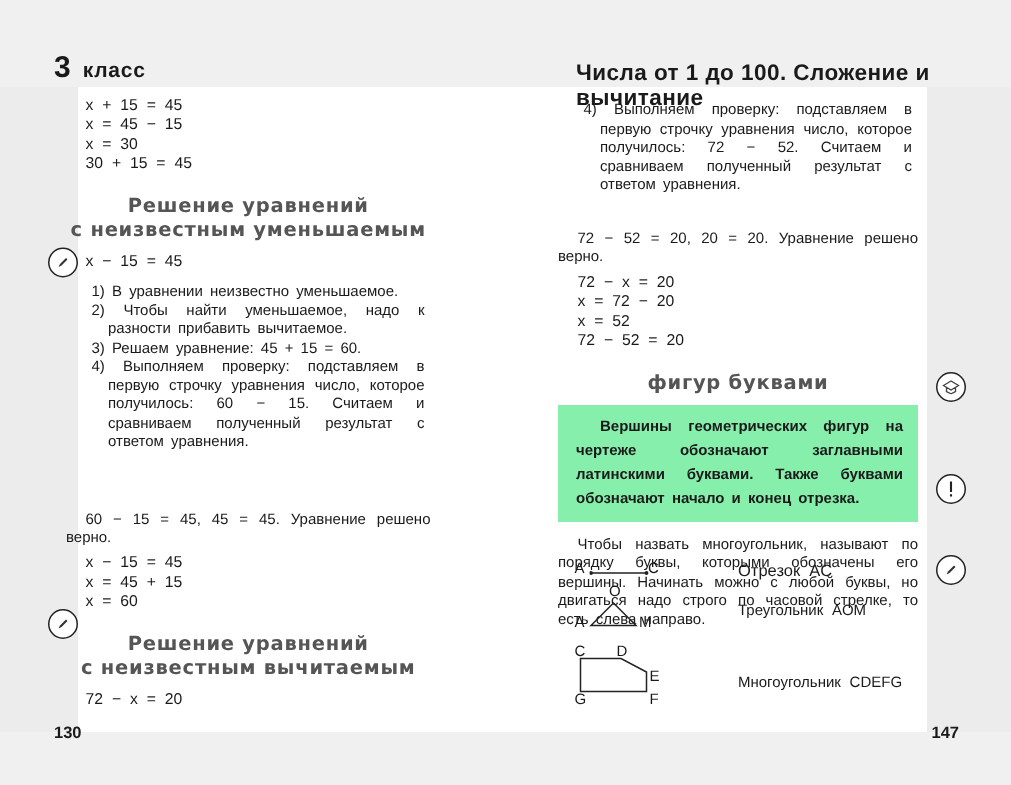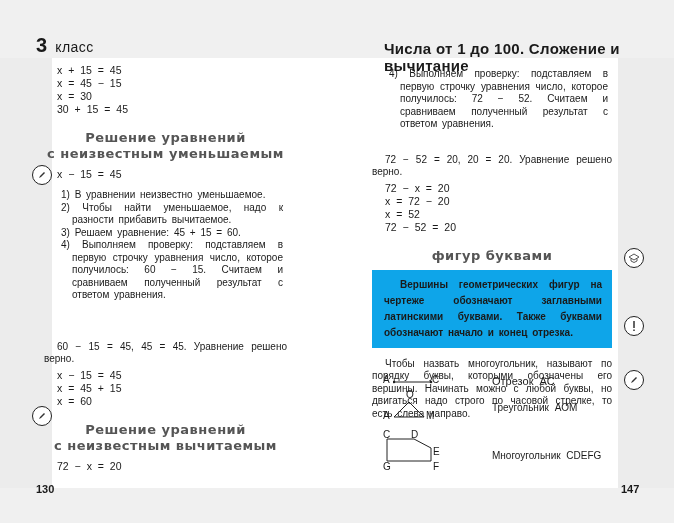--- a/index.html
+++ b/index.html
@@ -3,31 +3,31 @@
 <meta charset="utf-8">
 <style>
   html,body{margin:0;padding:0;}
   body{width:674px;height:523px;position:relative;overflow:hidden;background:#f0f0f0;font-family:"Liberation Sans",sans-serif;color:#1a1a1a;}
   .bg-left{position:absolute;left:0;top:58px;width:52px;height:465px;background:#ececec;}
   .bg-right{position:absolute;right:0;top:58px;width:56px;height:465px;background:#ececec;}
   .page-white{position:absolute;left:52px;top:58px;width:566px;height:430px;background:#fff;}
   .bottom-band{position:absolute;left:0;top:488px;width:674px;height:35px;background:#f0f0f0;}
   .header-left{position:absolute;left:36px;top:34px;display:flex;align-items:baseline;gap:8px;}
   .grade-num{font-size:20px;font-weight:bold;}
-  .grade-word{font-size:14px;font-weight:normal;letter-spacing:0.5px;}
+  .grade-word{font-size:14px;font-weight:bold;letter-spacing:0.5px;}
   .header-right{position:absolute;left:384px;top:40px;font-size:15px;font-weight:bold;letter-spacing:0.3px;}
   .col{position:absolute;font-size:10px;line-height:12.5px;}
   .col-left{left:44px;top:64px;width:243px;}
   .col-right{left:372px;top:64px;width:240px;}
   .eq{font-size:10.5px;line-height:13px;padding-left:13px;word-spacing:3px;}
   .heading{font-family:"DejaVu Sans",sans-serif;font-weight:bold;color:#555;font-size:13px;line-height:16px;text-align:center;letter-spacing:0.5px;}
   .ol{margin:4px;padding:0;list-style:none;}
   .ol li{padding-left:24px;text-indent:-11px;text-align:justify;word-spacing:2px;}
   .para{text-align:justify;word-spacing:2px;padding-left:0;}
-  .rule-box{background:#0ea5e9;padding:7px 10px 7px 12px;font-weight:bold;font-size:10px;line-height:16px;text-align:justify;text-indent:16px;word-spacing:2px;}
+  .rule-box{background:#86efac;padding:7px 10px 7px 12px;font-weight:bold;font-size:10px;line-height:16px;text-align:justify;text-indent:16px;word-spacing:2px;}
   .margin-icon{position:absolute;width:18px;height:18px;border:1.5px solid #222;border-radius:50%;background:#fff;display:flex;align-items:center;justify-content:center;}
   .page-num{position:absolute;top:483px;font-size:11px;font-weight:bold;}
   .shape-label{position:absolute;font-size:10px;}
   .shape-caption{position:absolute;font-size:10px;word-spacing:3px;}
 </style>
 </head>
 <body>
 
 <div class="bg-left"></div>
 <div class="bg-right"></div>

